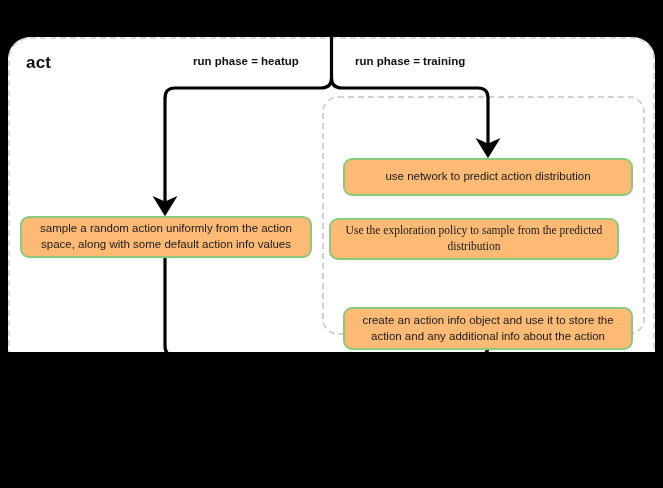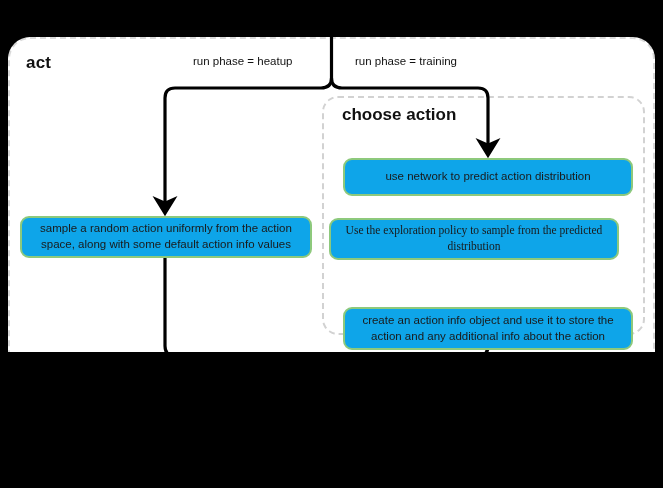--- a/index.html
+++ b/index.html
@@ -61,38 +61,38 @@
     font-size: 17px;
     font-weight: bold;
     color: #111111;
     line-height: 1.23;
   }
 
   
   .proc {
     position: absolute;
     box-sizing: border-box;
-    background: #0ea5e9;
+    background: #fdba74;
     border: 2.5px solid #8dc97c;
     border-radius: 9px;
     display: flex;
     align-items: center;
     justify-content: center;
     text-align: center;
     color: #1a1a1a;
     font-size: 11.5px;
     line-height: 1.35;
     padding: 3px 8px;
   }
 
   
   .edge-label {
     position: absolute;
     font-size: 11.5px;
-    font-weight: normal;
+    font-weight: bold;
     color: #111111;
     white-space: nowrap;
   }
 
   
   #connectors {
     position: absolute;
     left: 0;
     top: 0;
     width: 663px;
@@ -103,21 +103,20 @@
 </head>
 <body>
 
 <div id="canvas">
 
   <div id="act-card"></div>
 
   <div id="act-title">act</div>
 
   <div id="choose-action-group"></div>
-  <div id="choose-action-title">choose action</div>
 
   <svg id="connectors" viewBox="0 0 663 488" xmlns="http://www.w3.org/2000/svg">
     <defs>
       <marker id="arrowhead" markerWidth="9" markerHeight="9" refX="3.4" refY="4.5" orient="auto" markerUnits="strokeWidth">
         <path d="M 0.3 0.6 L 6.6 4.5 L 0.3 8.4 L 2 4.5 Z" fill="#000000"></path>
       </marker>
     </defs>
 
     <path d="M 331.5 0 L 331.5 78" fill="none" stroke="#000000" stroke-width="3.2"></path>
 

